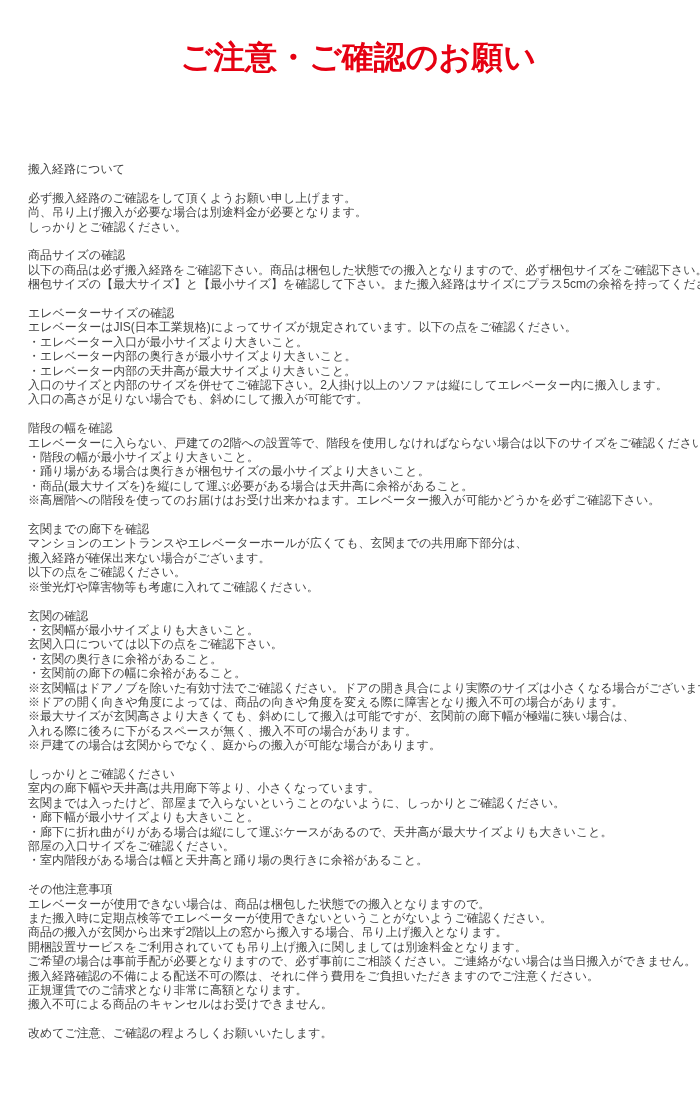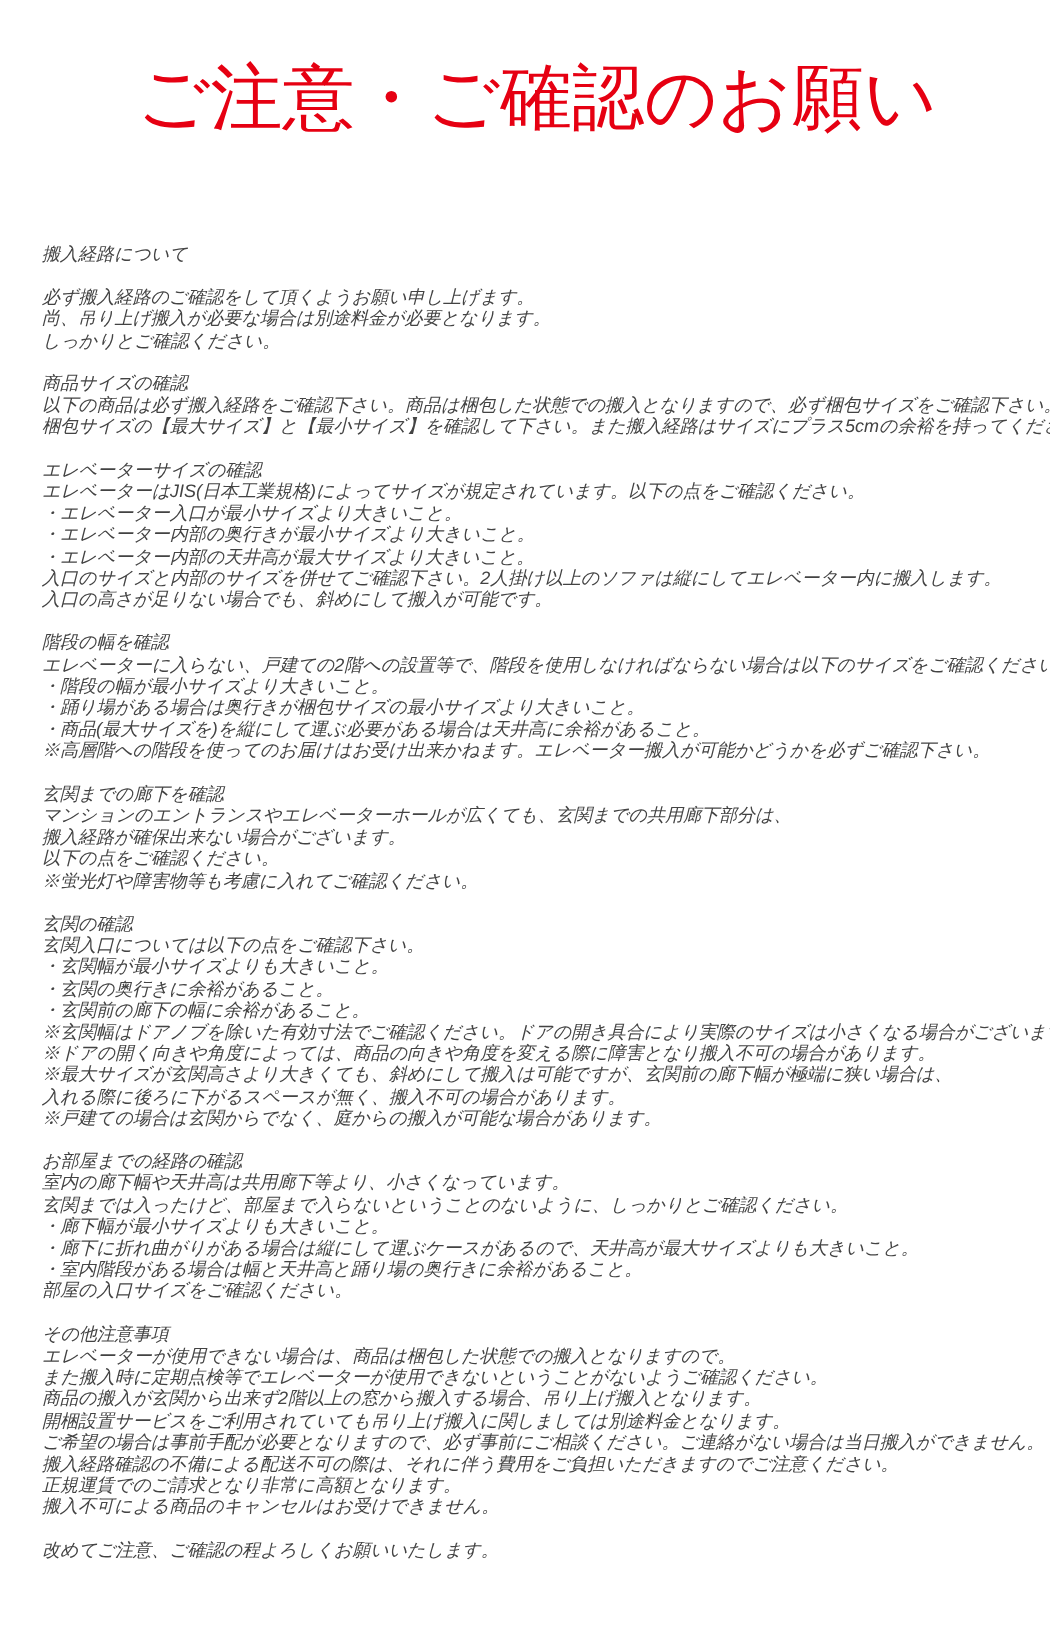--- a/index.html
+++ b/index.html
@@ -16,41 +16,40 @@
   }
   .page-title {
     position: absolute;
     top: 40px;
     left: 0;
     width: 700px;
     margin: 0;
     box-sizing: border-box;
     padding-left: 16px;
     text-align: center;
-    font-size: 48px;
-    font-weight: 400;
+    font-size: 32px;
+    font-weight: 700;
     line-height: 1.1;
     letter-spacing: 0px;
     white-space: nowrap;
   }
   .doc-body {
     position: absolute;
     left: 28px;
     top: 162px;
     width: 668px;
     font-size: 12px;
     line-height: 14.4px;
     white-space: nowrap;
   }
   .block {
     margin: 0 0 14.4px 0;
   }
   .line {
     min-height: 14.4px;
-    font-style: italic;
   }
 </style>
 </head>
 <body>
 
 <div>
   <h1 class="page-title" style="color: rgb(230, 0, 18);">ご注意・ご確認のお願い</h1>
 
   <div class="doc-body" style="color: rgb(67, 67, 67);">
       <div class="block">
@@ -85,38 +84,38 @@
       </div>
       <div class="block">
         <div class="line">玄関までの廊下を確認</div>
         <div class="line">マンションのエントランスやエレベーターホールが広くても、玄関までの共用廊下部分は、</div>
         <div class="line">搬入経路が確保出来ない場合がございます。</div>
         <div class="line">以下の点をご確認ください。</div>
         <div class="line">※蛍光灯や障害物等も考慮に入れてご確認ください。</div>
       </div>
       <div class="block">
         <div class="line">玄関の確認</div>
+        <div class="line">・玄関幅が最小サイズよりも大きいこと。</div>
         <div class="line">玄関入口については以下の点をご確認下さい。</div>
-        <div class="line">・玄関幅が最小サイズよりも大きいこと。</div>
         <div class="line">・玄関の奥行きに余裕があること。</div>
         <div class="line">・玄関前の廊下の幅に余裕があること。</div>
         <div class="line">※玄関幅はドアノブを除いた有効寸法でご確認ください。ドアの開き具合により実際のサイズは小さくなる場合がございます。</div>
         <div class="line">※ドアの開く向きや角度によっては、商品の向きや角度を変える際に障害となり搬入不可の場合があります。</div>
         <div class="line">※最大サイズが玄関高さより大きくても、斜めにして搬入は可能ですが、玄関前の廊下幅が極端に狭い場合は、</div>
         <div class="line">入れる際に後ろに下がるスペースが無く、搬入不可の場合があります。</div>
         <div class="line">※戸建ての場合は玄関からでなく、庭からの搬入が可能な場合があります。</div>
       </div>
       <div class="block">
-        <div class="line">お部屋までの経路の確認</div>
+        <div class="line">しっかりとご確認ください</div>
         <div class="line">室内の廊下幅や天井高は共用廊下等より、小さくなっています。</div>
         <div class="line">玄関までは入ったけど、部屋まで入らないということのないように、しっかりとご確認ください。</div>
         <div class="line">・廊下幅が最小サイズよりも大きいこと。</div>
         <div class="line">・廊下に折れ曲がりがある場合は縦にして運ぶケースがあるので、天井高が最大サイズよりも大きいこと。</div>
+        <div class="line">部屋の入口サイズをご確認ください。</div>
         <div class="line">・室内階段がある場合は幅と天井高と踊り場の奥行きに余裕があること。</div>
-        <div class="line">部屋の入口サイズをご確認ください。</div>
       </div>
       <div class="block">
         <div class="line">その他注意事項</div>
         <div class="line">エレベーターが使用できない場合は、商品は梱包した状態での搬入となりますので。</div>
         <div class="line">また搬入時に定期点検等でエレベーターが使用できないということがないようご確認ください。</div>
         <div class="line">商品の搬入が玄関から出来ず2階以上の窓から搬入する場合、吊り上げ搬入となります。</div>
         <div class="line">開梱設置サービスをご利用されていても吊り上げ搬入に関しましては別途料金となります。</div>
         <div class="line">ご希望の場合は事前手配が必要となりますので、必ず事前にご相談ください。ご連絡がない場合は当日搬入ができません。</div>
         <div class="line">搬入経路確認の不備による配送不可の際は、それに伴う費用をご負担いただきますのでご注意ください。</div>
         <div class="line">正規運賃でのご請求となり非常に高額となります。</div>

